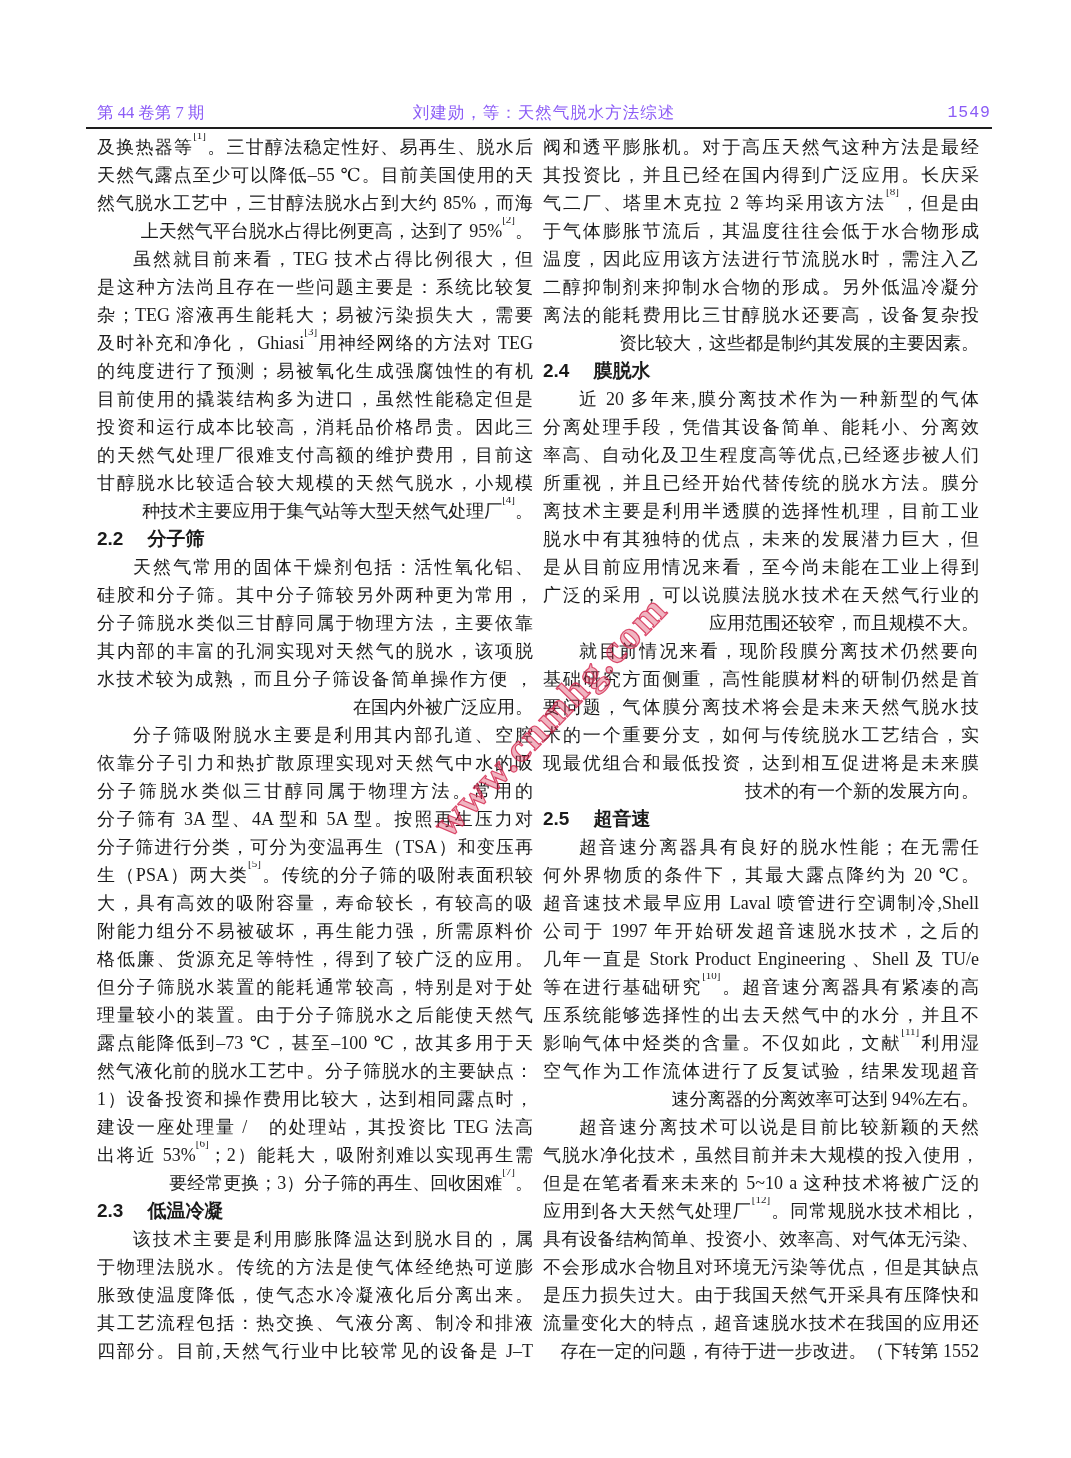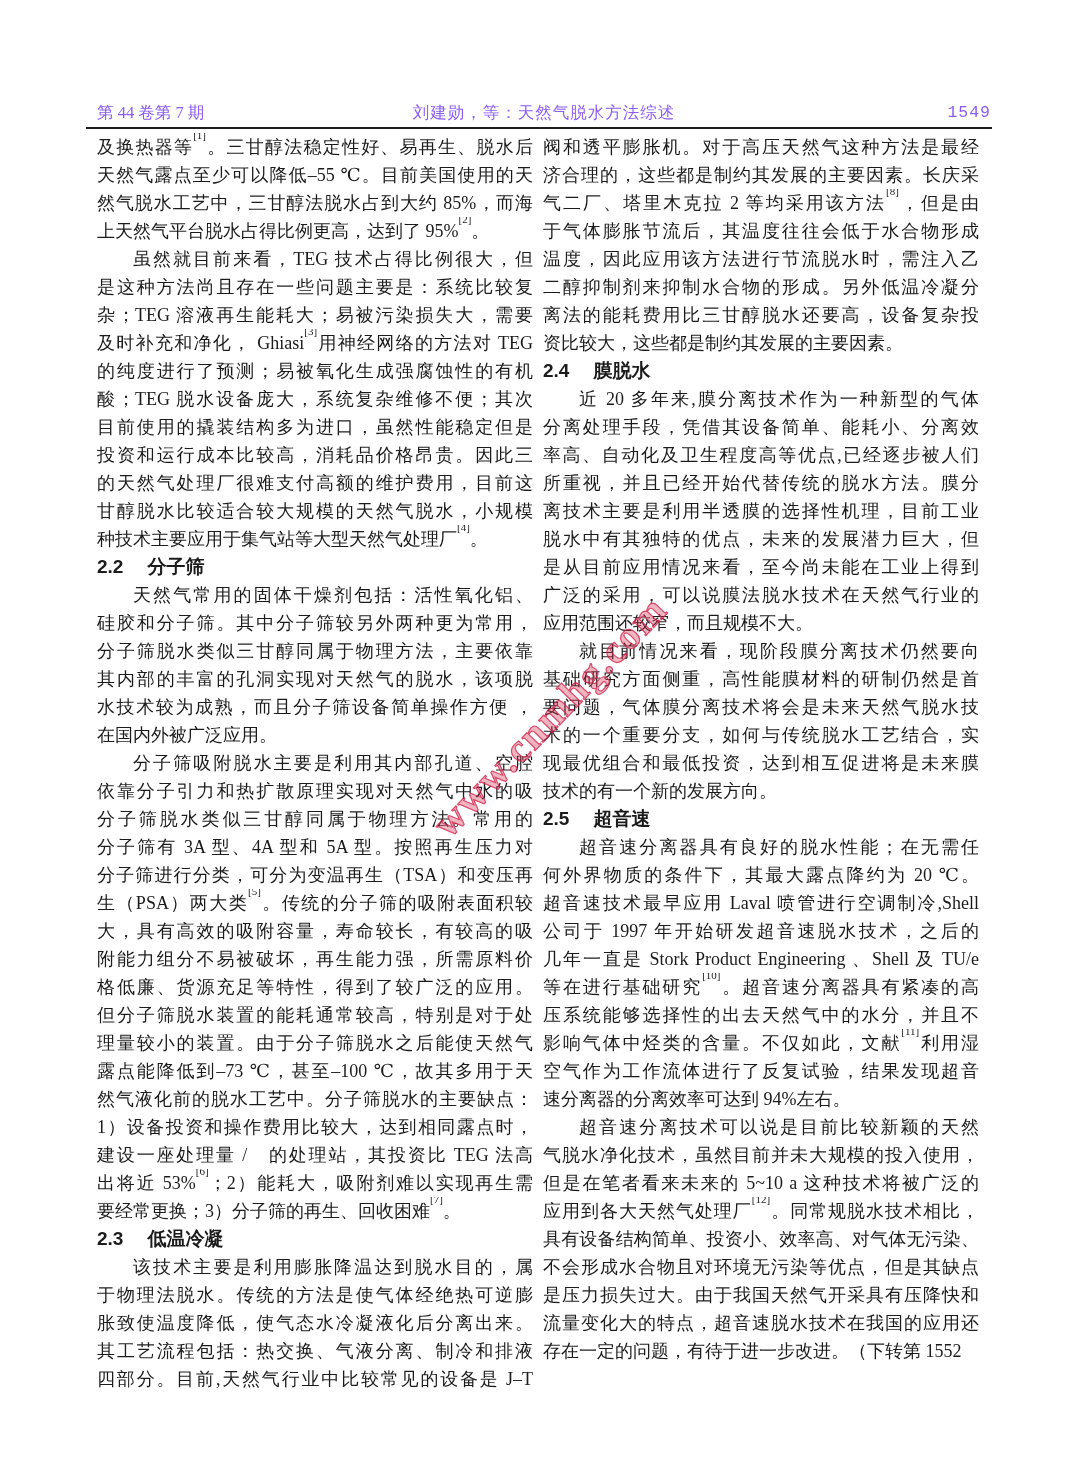--- a/index.html
+++ b/index.html
@@ -32,21 +32,21 @@
   .line{
     height:28px;line-height:28px;font-size:18px;
     white-space:nowrap;
   }
   .line.body,.line.indent{
     white-space:normal;
     text-align:justify;text-align-last:justify;
     overflow:hidden;height:28px;
   }
   .line.indent{text-indent:2em;}
-  .line.end{text-align:left;white-space:normal;overflow:hidden;}
+  .line.end{text-align:right;white-space:normal;overflow:hidden;}
   .line.heading{
     font-family:"Liberation Sans","DejaVu Sans",sans-serif;
     font-weight:bold;font-size:19px;
   }
   .line.heading .hnum{margin-right:24px;}
   .line sup{
     font-size:11px;line-height:0;position:relative;top:-7px;letter-spacing:0;
   }
   
   .watermark{
@@ -77,21 +77,20 @@
     <div class="col">
         <div class="line body">及换热器等<sup>[1]</sup>。三甘醇法稳定性好、易再生、脱水后</div>
         <div class="line body">天然气露点至少可以降低–55 ℃。目前美国使用的天</div>
         <div class="line body">然气脱水工艺中，三甘醇法脱水占到大约 85%，而海</div>
         <div class="line end">上天然气平台脱水占得比例更高，达到了 95%<sup>[2]</sup>。</div>
         <div class="line indent">虽然就目前来看，TEG 技术占得比例很大，但</div>
         <div class="line body">是这种方法尚且存在一些问题主要是：系统比较复</div>
         <div class="line body">杂；TEG 溶液再生能耗大；易被污染损失大，需要</div>
         <div class="line body">及时补充和净化， Ghiasi<sup>[3]</sup>用神经网络的方法对 TEG</div>
         <div class="line body">的纯度进行了预测；易被氧化生成强腐蚀性的有机</div>
-        <div class="line body">酸；TEG 脱水设备庞大，系统复杂维修不便；其次</div>
         <div class="line body">目前使用的撬装结构多为进口，虽然性能稳定但是</div>
         <div class="line body">投资和运行成本比较高，消耗品价格昂贵。因此三</div>
         <div class="line body">的天然气处理厂很难支付高额的维护费用，目前这</div>
         <div class="line body">甘醇脱水比较适合较大规模的天然气脱水，小规模</div>
         <div class="line end">种技术主要应用于集气站等大型天然气处理厂<sup>[4]</sup>。</div>
         <div class="line heading"><span class="hnum">2.2</span><span class="htitle">分子筛</span></div>
         <div class="line indent">天然气常用的固体干燥剂包括：活性氧化铝、</div>
         <div class="line body">硅胶和分子筛。其中分子筛较另外两种更为常用，</div>
         <div class="line body">分子筛脱水类似三甘醇同属于物理方法，主要依靠</div>
         <div class="line body">其内部的丰富的孔洞实现对天然气的脱水，该项脱</div>
@@ -116,21 +115,21 @@
         <div class="line end">要经常更换；3）分子筛的再生、回收困难<sup>[7]</sup>。</div>
         <div class="line heading"><span class="hnum">2.3</span><span class="htitle">低温冷凝</span></div>
         <div class="line indent">该技术主要是利用膨胀降温达到脱水目的，属</div>
         <div class="line body">于物理法脱水。传统的方法是使气体经绝热可逆膨</div>
         <div class="line body">胀致使温度降低，使气态水冷凝液化后分离出来。</div>
         <div class="line body">其工艺流程包括：热交换、气液分离、制冷和排液</div>
         <div class="line body">四部分。目前,天然气行业中比较常见的设备是 J–T</div>
       </div>
     <div class="col">
         <div class="line body">阀和透平膨胀机。对于高压天然气这种方法是最经</div>
-        <div class="line body">济合理的，这些都是制约其发展的主要因素。长庆采</div>
+        <div class="line body">其投资比，并且已经在国内得到广泛应用。长庆采</div>
         <div class="line body">气二厂、塔里木克拉 2 等均采用该方法<sup>[8]</sup>，但是由</div>
         <div class="line body">于气体膨胀节流后，其温度往往会低于水合物形成</div>
         <div class="line body">温度，因此应用该方法进行节流脱水时，需注入乙</div>
         <div class="line body">二醇抑制剂来抑制水合物的形成。另外低温冷凝分</div>
         <div class="line body">离法的能耗费用比三甘醇脱水还要高，设备复杂投</div>
         <div class="line end">资比较大，这些都是制约其发展的主要因素。</div>
         <div class="line heading"><span class="hnum">2.4</span><span class="htitle">膜脱水</span></div>
         <div class="line indent">近 20 多年来,膜分离技术作为一种新型的气体</div>
         <div class="line body">分离处理手段，凭借其设备简单、能耗小、分离效</div>
         <div class="line body">率高、自动化及卫生程度高等优点,已经逐步被人们</div>

